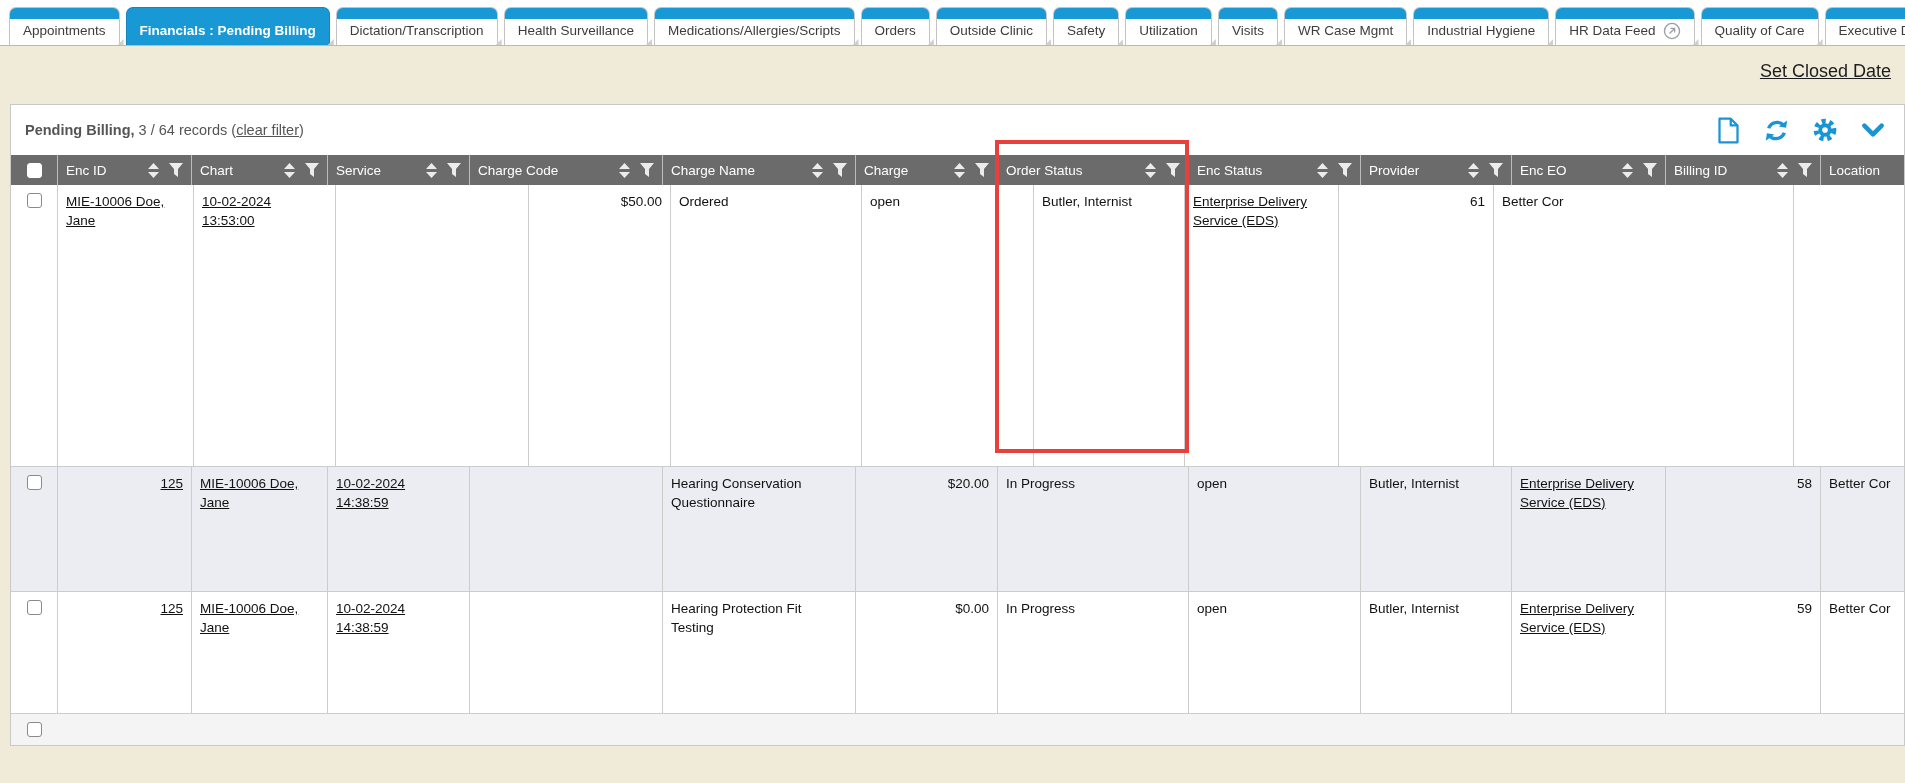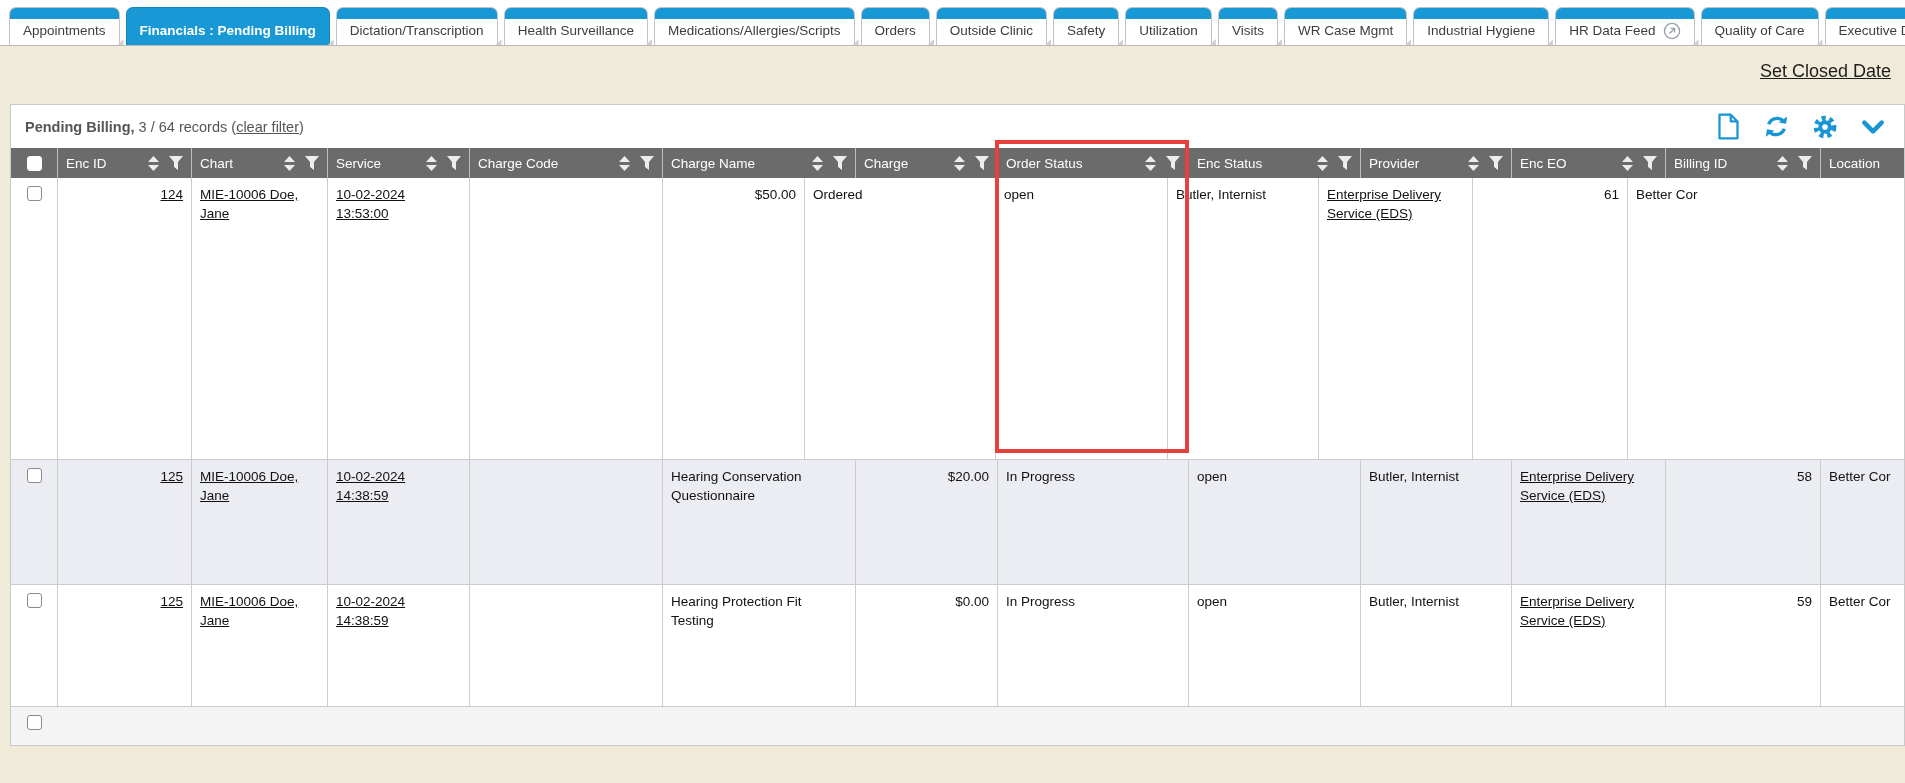--- a/index.html
+++ b/index.html
@@ -19,21 +19,21 @@
   .tab.active{ background:#1899d6; color:#fff; font-weight:bold; border-color:#1386be; }
   .tab .ext-icon{ display:inline-flex; margin-bottom:-2px; }
 
   
   .set-closed{ position:absolute; top:61px; right:14px; font-size:18px; color:#1d1d1d;
                text-decoration:underline; cursor:pointer; }
 
   
   .panel{ position:absolute; left:10px; top:104px; width:1895px; height:642px; background:#fff;
           border:1px solid #c9c9c9; overflow:hidden; }
-  .panel-header{ height:43px; display:flex; align-items:center; padding:0 10px 0 14px; background:#fff; }
+  .panel-header{ height:50px; display:flex; align-items:center; padding:0 10px 0 14px; background:#fff; }
   .panel-title{ font-size:14.5px; color:#555; }
   .panel-title b{ font-weight:bold; }
   .clear-filter{ text-decoration:underline; cursor:pointer; }
   .toolbar{ margin-left:auto; display:flex; align-items:center; gap:22px; padding-right:8px; }
   .tool-btn{ display:flex; align-items:center; cursor:pointer; }
 
   
   .thead{ display:flex; height:30px; background:#6b6b6b; color:#fff; font-size:13.5px; }
   .th{ display:flex; align-items:center; padding:0 8px; border-right:1px solid rgba(255,255,255,.55); flex:0 0 auto; }
   .th .lbl{ flex:0 0 auto; }
@@ -327,21 +327,20 @@
         <div class="th" style="width: 300px;">
           <span class="lbl">Location</span>
           <span class="sp"></span>
         </div>
       </div>
     <div id="tbody">
         <div class="trow" style="height: 282px;">
           <div class="td cb" style="width: 47px;">
             <span class="checkbox"></span>
           </div>
-          <div class="td right" style="width: 134px;"><span class="cell-link">124</span></div>
           <div class="td" style="width: 136px;"><span class="cell-link">MIE-10006 Doe, Jane</span></div>
           <div class="td" style="width: 142px;"><span class="cell-link">10-02-2024 13:53:00</span></div>
           <div class="td" style="width: 193px;"></div>
           <div class="td right" style="width: 142px;"><span>$50.00</span></div>
           <div class="td" style="width: 191px;"><span>Ordered</span></div>
           <div class="td" style="width: 172px;"><span>open</span></div>
           <div class="td" style="width: 151px;"><span>Butler, Internist</span></div>
           <div class="td" style="width: 154px;"><span class="cell-link">Enterprise Delivery Service (EDS)</span></div>
           <div class="td right" style="width: 155px;"><span>61</span></div>
           <div class="td" style="width: 300px;"><span>Better Cor</span></div>

